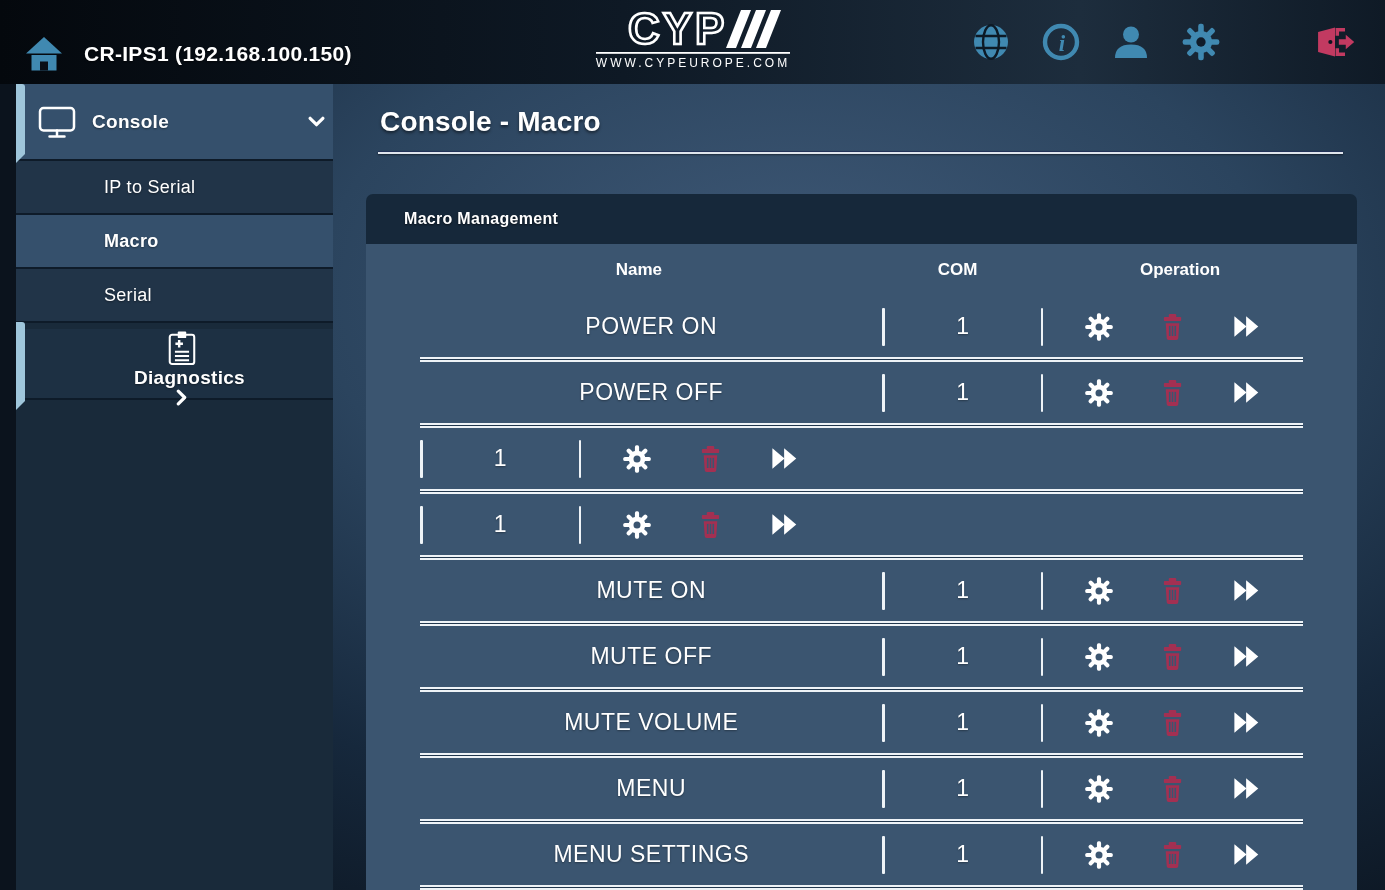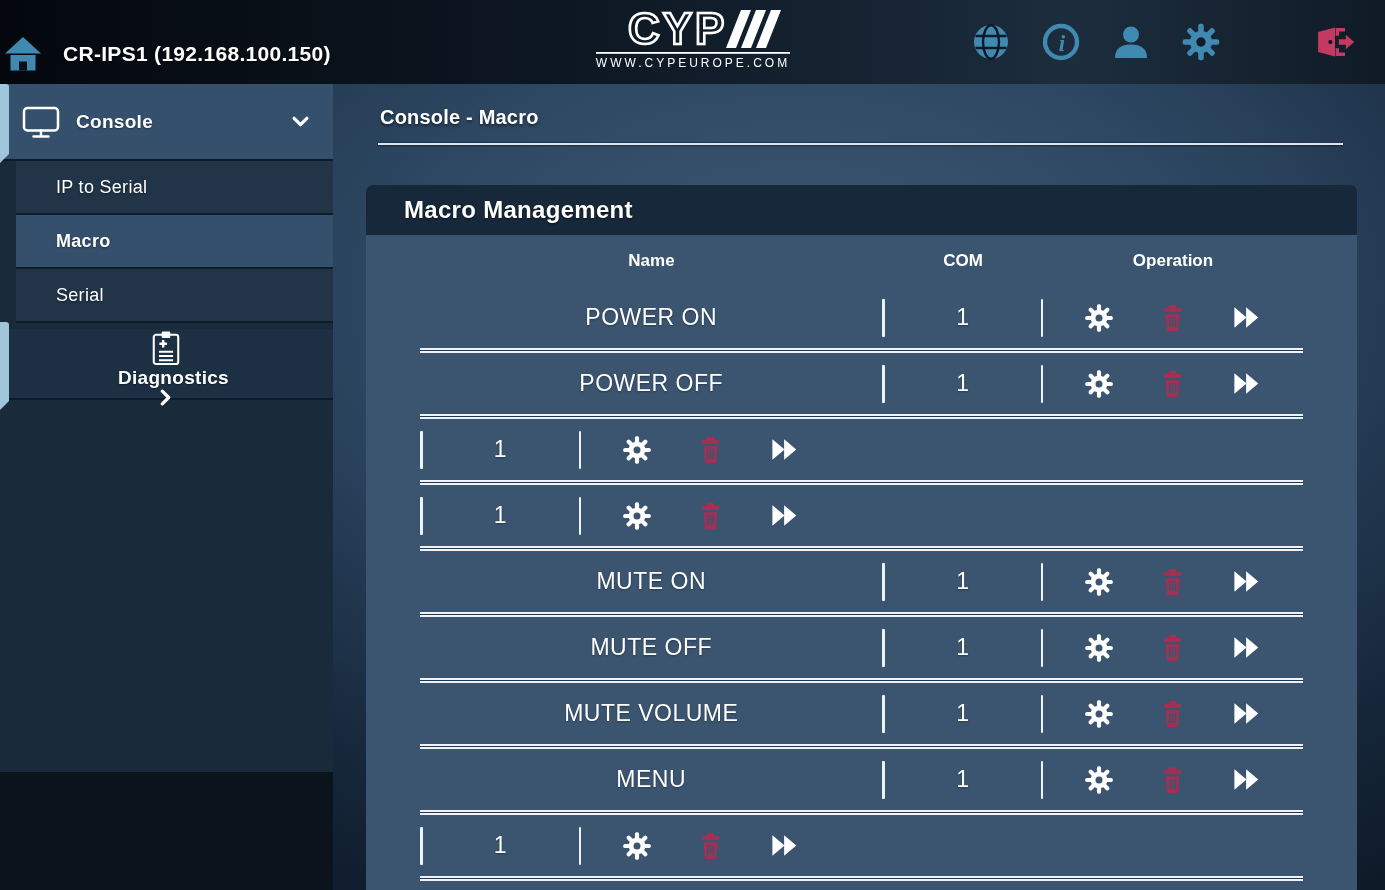--- a/index.html
+++ b/index.html
@@ -21,69 +21,69 @@
   body{
     font-family:"Liberation Sans", sans-serif;
     color:var(--text);
     background:#0b131d;
   }
   
   .topbar{
     position:relative;height:84px;width:100%;
     background:linear-gradient(90deg,#04080d 0%,#0e1925 45%,#1d2d3d 78%,#0f1a26 100%);
   }
-  .tb-left{position:absolute;left:3px;top:0;height:107px;display:flex;align-items:center;gap:20px;}
+  .tb-left{position:absolute;left:24px;top:0;height:107px;display:flex;align-items:center;gap:20px;}
   .icn{display:inline-flex;align-items:center;justify-content:center;background:none;border:0;cursor:pointer;padding:0;}
   .home-icn svg{width:40px;height:36px;color:var(--accent-blue);}
   .device-title{font-size:21px;font-weight:600;letter-spacing:.3px;text-shadow:0 1px 2px rgba(0,0,0,.6);}
   .tb-logo{position:absolute;left:50%;top:6px;transform:translateX(-50%);}
   .tb-right{position:absolute;right:30px;top:0;height:84px;display:flex;align-items:center;gap:30px;}
   .tb-right .icn svg{width:40px;height:40px;}
   .blue-icn{color:var(--accent-blue);}
   .logout-icn{color:var(--danger);margin-left:64px;}
   .logout-icn svg{width:48px;height:42px;}
   
   .sidebar{
-    position:absolute;left:0;top:84px;width:333px;height:688px;
+    position:absolute;left:16px;top:84px;width:333px;height:806px;
     background:var(--sidebar-bg);
   }
   .accent-tab{position:absolute;left:0;width:9px;background:var(--accent-tab);border-radius:0 3px 3px 0;}
   .tab1{top:0;height:79px;clip-path:polygon(0 0,100% 0,100% calc(100% - 9px),0 100%);}
   .tab2{top:238px;height:88px;clip-path:polygon(0 0,100% 0,100% calc(100% - 9px),0 100%);}
   .nav-item{
     display:flex;align-items:center;height:77px;padding:0 24px 0 22px;
     background:var(--item-active);border-bottom:2px solid var(--divider);cursor:pointer;
   }
   .nav-item .nav-ico{width:38px;display:inline-flex;justify-content:center;}
   .nav-item .nav-ico svg{color:#fff;}
   .nav-label{flex:1;margin-left:16px;font-size:19px;font-weight:700;letter-spacing:.3px;text-shadow:0 1px 2px rgba(0,0,0,.4);}
   .chev{display:inline-flex;}
   .nav-sub{
-    display:flex;align-items:center;height:54px;padding-left:40px;
+    display:flex;align-items:center;height:54px;padding-left:88px;
     background:var(--item-sub);border-bottom:2px solid var(--divider);
-    font-size:18px;letter-spacing:.3px;cursor:pointer;text-shadow:0 1px 2px rgba(0,0,0,.4);margin-left:16px;
+    font-size:18px;letter-spacing:.3px;cursor:pointer;text-shadow:0 1px 2px rgba(0,0,0,.4);
   }
   .nav-sub.selected{background:var(--item-active);font-weight:bold;}
   .nav-item.diag{background:#1d3043;margin-top:6px;height:71px;flex-direction:column;}
   
   .main{
     position:absolute;left:333px;top:84px;width:1052px;height:806px;
     background:radial-gradient(ellipse 1250px 780px at 44% 26%, #3f5977 0%, #2b445e 38%, #16283c 68%, #0a121c 100%);
   }
-  .page-title{margin:22px 0 0 47px;font-size:20px;font-weight:700;letter-spacing:.2px;text-shadow:0 2px 3px rgba(0,0,0,.5);}
+  .page-title{margin:22px 0 0 47px;font-size:28px;font-weight:700;letter-spacing:.2px;text-shadow:0 2px 3px rgba(0,0,0,.5);}
   .rule{height:3px;margin:13px 42px 0 45px;background:#dfe5ec;border-top:1px solid #223258;box-shadow:0 1px 2px rgba(0,0,0,.45);}
   .panel{margin:40px 0 0 33px;width:991px;}
   .panel-header{
     height:50px;background:var(--panel-header-bg);border-radius:7px 7px 0 0;
     display:flex;align-items:center;padding-left:38px;
   }
-  .panel-title{font-size:24px;font-weight:700;letter-spacing:.3px;text-shadow:0 1px 2px rgba(0,0,0,.6);}
+  .panel-title{font-size:16px;font-weight:700;letter-spacing:.3px;text-shadow:0 1px 2px rgba(0,0,0,.6);}
   .panel-body{background:var(--panel-body-bg);padding:0 54px;min-height:660px;}
   .t-head,.t-row{display:flex;align-items:center;}
-  .t-head{height:52px;font-weight:700;font-size:17px;}
+  .t-head{height:52px;font-weight:700;font-size:17px;gap:12px;}
   .t-row{height:61px;font-size:23px;letter-spacing:.5px;}
   .c-name{width:463px;text-align:center;}
   .c-com{width:156px;text-align:center;}
   .c-op{width:260px;display:flex;justify-content:space-around;align-items:center;padding:0 18px;}
   .t-head .c-op{display:block;text-align:center;padding:0;}
   .vspace{width:2px;align-self:stretch;}
   .vbar{width:2.5px;height:38px;background:var(--separator);border-radius:1px;}
   .row-sep{height:5px;background:linear-gradient(180deg,var(--separator) 0 2px,#22384e 2px 3px,var(--separator) 3px 5px);}
   .cell-text{text-shadow:0 1px 2px rgba(0,0,0,.35);}
   .op-btn{background:none;border:0;padding:0;cursor:pointer;display:inline-flex;}
@@ -542,20 +542,21 @@
         <svg viewBox="0 0 34 30" fill="currentColor">
           <path d="M3 3.5 L16.5 15 L3 26.5 Z"></path>
           <path d="M16 3.5 L29.5 15 L16 26.5 Z"></path>
         </svg>
       </button>
     </div>
   </div>
   <div class="row-sep"></div>
 
   <div class="t-row">
+    <div class="c-name cell-text">MENU SETTINGS</div>
     <span class="vbar"></span>
     <div class="c-com cell-text">1</div>
     <span class="vbar"></span>
     <div class="c-op">
       <button class="op-btn gear">
         <svg viewBox="0 0 36 36">
           <g fill="currentColor">
             <rect x="15.5" y="1.5" width="5" height="33" rx="2"></rect>
             <rect x="15.5" y="1.5" width="5" height="33" rx="2" transform="rotate(45 18 18)"></rect>
             <rect x="15.5" y="1.5" width="5" height="33" rx="2" transform="rotate(90 18 18)"></rect>

